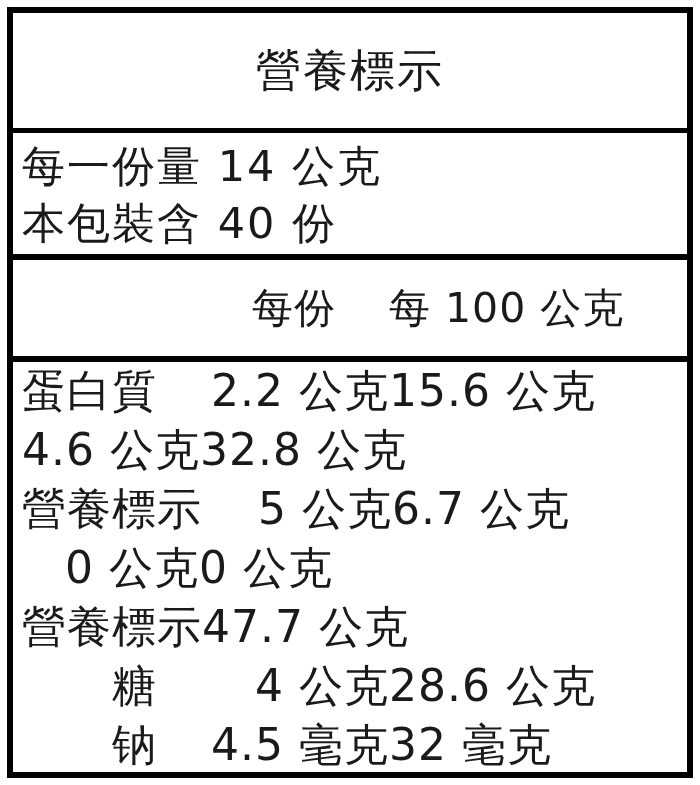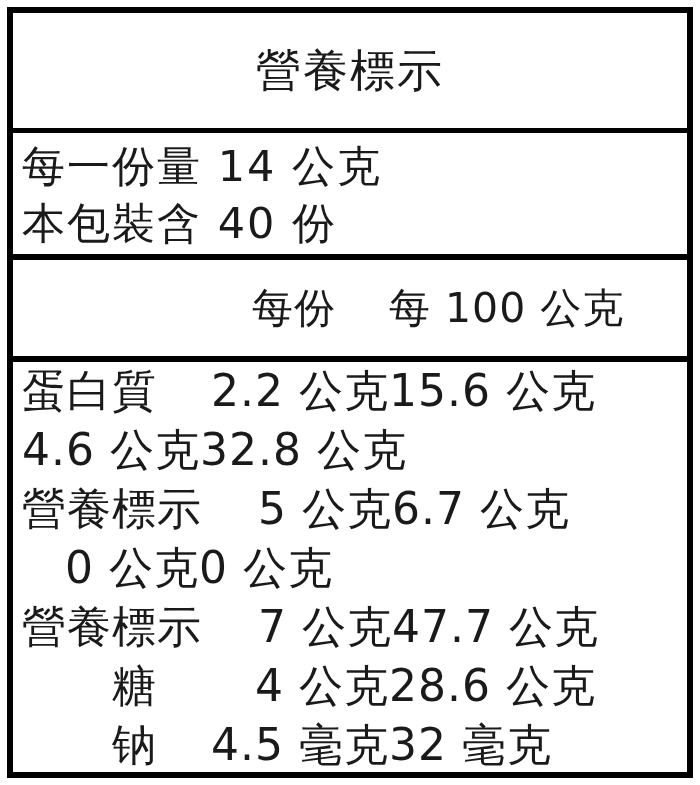--- a/index.html
+++ b/index.html
@@ -143,21 +143,20 @@
         <span class="c2">6.7 公克</span>
       </div>
 
       <div class="row nutrient-row">
         <span class="c1">0 公克</span>
         <span class="c2">0 公克</span>
       </div>
 
       <div class="row nutrient-row">
         <span class="c-label">營養標示</span>
-        <span class="c1">7 公克</span>
         <span class="c2">47.7 公克</span>
       </div>
 
       <div class="row nutrient-row">
         <span class="c-label">　　糖</span>
         <span class="c1">4 公克</span>
         <span class="c2">28.6 公克</span>
       </div>
 
       <div class="row nutrient-row">

